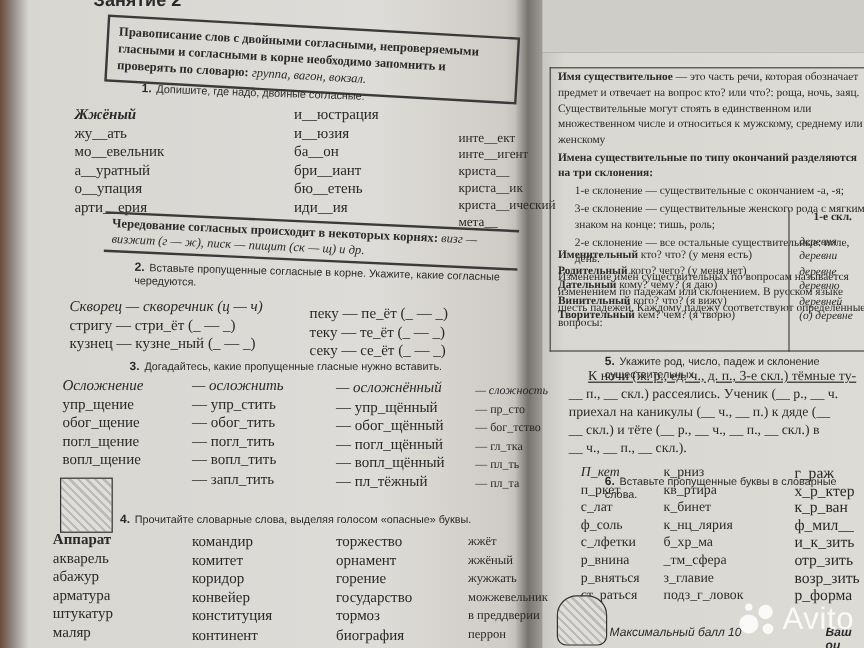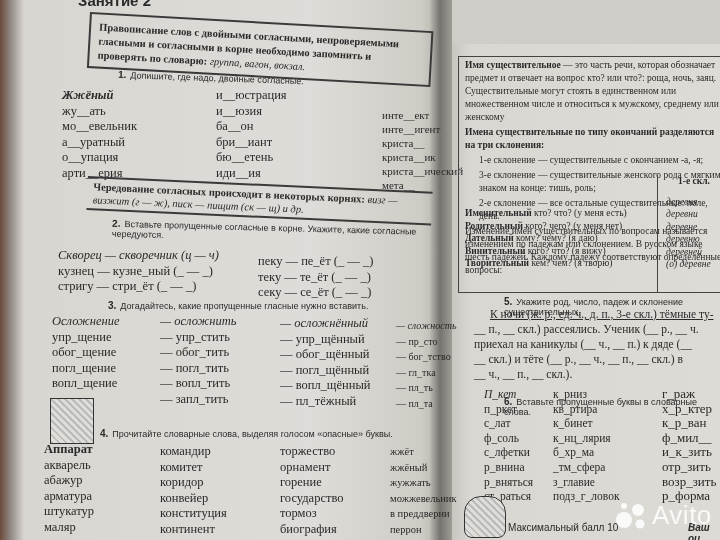--- a/index.html
+++ b/index.html
@@ -26,21 +26,21 @@
 
   .pic{position:absolute;border:1px solid #333;background:repeating-linear-gradient(45deg,#bbb 0 2px,#e0ded9 2px 5px);}
 
   .rbox{position:absolute;left:458px;top:56px;width:270px;height:235px;border:1.5px solid #444;border-right:none;font-size:9.5px;line-height:13px;}
   .rbox p{margin:2px 6px;}
   .rbox .indent{padding-left:14px;}
   .case-table{position:absolute;left:6px;top:150px;font-size:9.5px;line-height:12.5px;}
   .case-col{position:absolute;left:198px;top:118px;width:80px;border-left:1px solid #444;height:118px;font-size:9.5px;line-height:12.5px;padding-left:8px;}
   .watermark{position:absolute;left:612px;top:500px;font-family:"Liberation Sans",sans-serif;font-weight:normal;font-size:26px;color:rgba(255,255,255,0.85);letter-spacing:0.5px;}
   .wm-dots{position:absolute;left:616px;top:502px;}
-  .footer{position:absolute;left:508px;top:522px;font-family:"Liberation Sans",sans-serif;font-size:10px;}
+  .footer{position:absolute;left:508px;top:522px;font-family:"Liberation Sans",sans-serif;font-style:italic;font-size:10px;}
   .footer2{position:absolute;left:688px;top:522px;font-family:"Liberation Sans",sans-serif;font-style:italic;font-weight:bold;font-size:10px;}
 </style>
 </head>
 <body>
 
 <div class="left-page"></div>
 <div class="right-top"></div>
 <div class="right-page" style="top:44px;height:496px;"></div>
 <div class="gap"></div>
 
@@ -54,21 +54,21 @@
   <b>1.</b><span>Допишите, где надо, двойные согласные.</span>
 </div>
 <div class="col" style="left:62px;top:88px;">
   <div class="ital bold">Жжёный</div>
   <div>жу__ать</div>
   <div>мо__евельник</div>
   <div>а__уратный</div>
   <div>о__упация</div>
   <div>арти__ерия</div>
 </div>
-<div class="col" style="left:216px;top:88px;">
+<div class="col" style="left:245px;top:88px;">
   <div>и__юстрация</div>
   <div>и__юзия</div>
   <div>ба__он</div>
   <div>бри__иант</div>
   <div>бю__етень</div>
   <div>иди__ия</div>
 </div>
 <div class="col" style="left:382px;top:108px;font-size:11px;line-height:14px;">
   <div>инте__ект</div>
   <div>инте__игент</div>
@@ -80,22 +80,22 @@
 
 <div class="rule-box box2">
   <p><b>Чередование согласных происходит в некоторых корнях:</b> <i>визг — визжит (г — ж), писк — пищит (ск — щ) и др.</i></p>
 </div>
 
 <div class="task" style="left:112px;top:222px;width:330px;transform:rotate(1.5deg);">
   <b>2.</b><span>Вставьте пропущенные согласные в корне. Укажите, какие согласные чередуются.</span>
 </div>
 <div class="col" style="left:58px;top:248px;">
   <div class="ital">Скворец — скворечник (ц — ч)</div>
+  <div>стригу — стри_ёт (_ — _)</div>
   <div>кузнец — кузне_ный (_ — _)</div>
-  <div>стригу — стри_ёт (_ — _)</div>
 </div>
 <div class="col" style="left:258px;top:254px;">
   <div>пеку — пе_ёт (_ — _)</div>
   <div>теку — те_ёт (_ — _)</div>
   <div>секу — се_ёт (_ — _)</div>
 </div>
 
 <div class="task" style="left:108px;top:300px;">
   <b>3.</b><span>Догадайтесь, какие пропущенные гласные нужно вставить.</span>
 </div>

